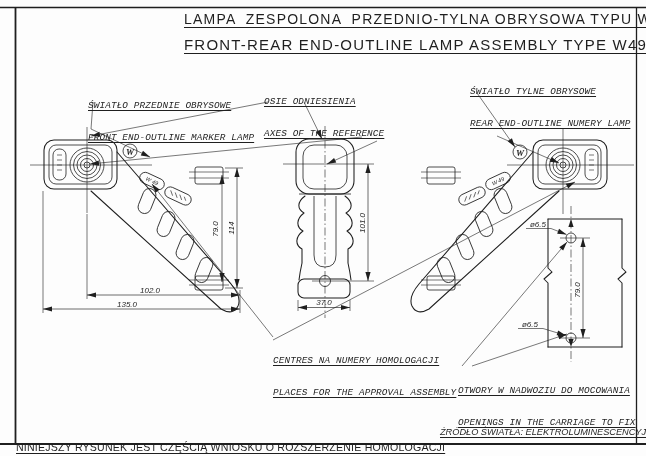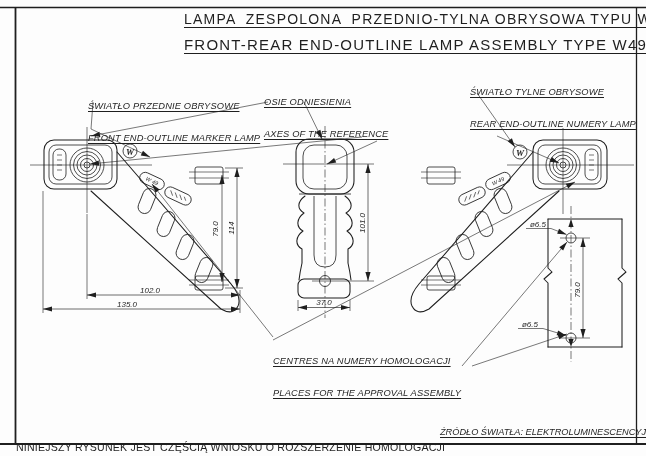--- a/index.html
+++ b/index.html
@@ -2,23 +2,23 @@
 <html><head>
 <meta charset="utf-8">
 <style>
   html,body{margin:0;padding:0;background:#e8e8e8;}
   #sheet{position:relative;width:646px;height:456px;background:#fdfdfd;overflow:hidden;
          font-family:"Liberation Sans",sans-serif;color:#1f1f1f;}
   #sheet svg{position:absolute;left:0;top:0;}
   .abs{position:absolute;white-space:pre;}
   .title-line{font-size:14px;letter-spacing:1.2px;text-decoration:underline;text-underline-offset:3px;}
   .callout{font-style:italic;font-size:9.3px;line-height:10.5px;letter-spacing:.15px;}
-  .callout .cl{display:block;text-decoration:underline;text-underline-offset:2px;}
+  .callout .cl{display:block;text-decoration:underline;text-underline-offset:2px;font-family:Liberation Mono, monospace;}
   .note-l{font-size:10.6px;line-height:14px;letter-spacing:.2px;}
-  .note-l .cl{display:block;text-underline-offset:2px;}
+  .note-l .cl{display:block;text-decoration:underline;text-underline-offset:2px;}
   .note-r{font-style:italic;font-size:9.2px;line-height:11.6px;text-align:center;width:198px;}
   .note-r .cl{display:block;text-decoration:underline;text-underline-offset:2px;}
   
   .o{fill:none;stroke:#1f1f1f;stroke-width:1.05;stroke-linejoin:round;stroke-linecap:round;}
   .m{fill:none;stroke:#1f1f1f;stroke-width:.8;stroke-linejoin:round;}
   .t{fill:none;stroke:#1f1f1f;stroke-width:.6;}
   .d{fill:none;stroke:#1f1f1f;stroke-width:.65;}
   .cld{fill:none;stroke:#1f1f1f;stroke-width:.6;stroke-dasharray:8 2.5 1.5 2.5;}
   .dimtxt{font:italic 8px "Liberation Sans",sans-serif;fill:#1f1f1f;}
   .marktxt{font:italic 5.5px "Liberation Sans",sans-serif;fill:#1f1f1f;}
@@ -233,20 +233,24 @@
   </div>
 
   <div class="abs callout" style="left:364px;top:115px">
   </div>
 
   <div class="abs callout" style="left:273px;top:335px">
     <span class="cl">CENTRES NA NUMERY HOMOLOGACJI</span>
     <span class="cl">PLACES FOR THE APPROVAL ASSEMBLY</span>
   </div>
 
+  <div class="abs callout" style="left:458px;top:365px">
+    <span class="cl">OTWORY W NADWOZIU DO MOCOWANIA</span>
+    <span class="cl">OPENINGS IN THE CARRIAGE TO FIX</span>
+  </div>
 
   <div class="abs note-l" style="left:16px;top:412px">
     <span class="cl">NINIEJSZY RYSUNEK JEST CZĘŚCIĄ WNIOSKU O ROZSZERZENIE HOMOLOGACJI</span>
     
   </div>
 
   <div class="abs note-r" style="left:440px;top:404px">
     <span class="cl">ŹRÓDŁO ŚWIATŁA: ELEKTROLUMINESCENCYJNE</span>
     
     

